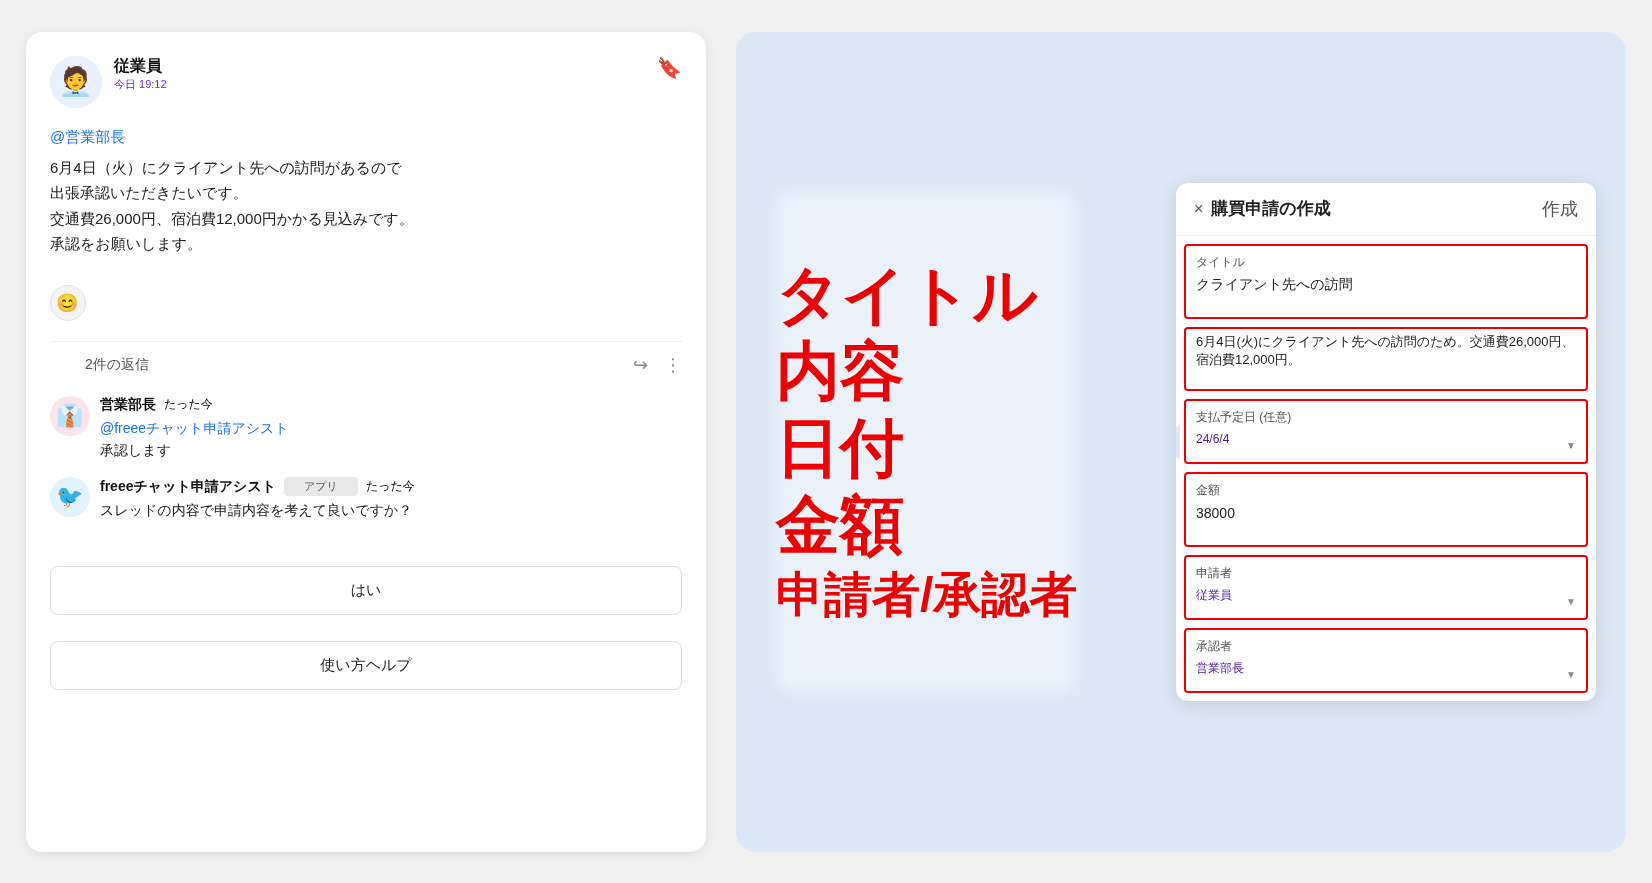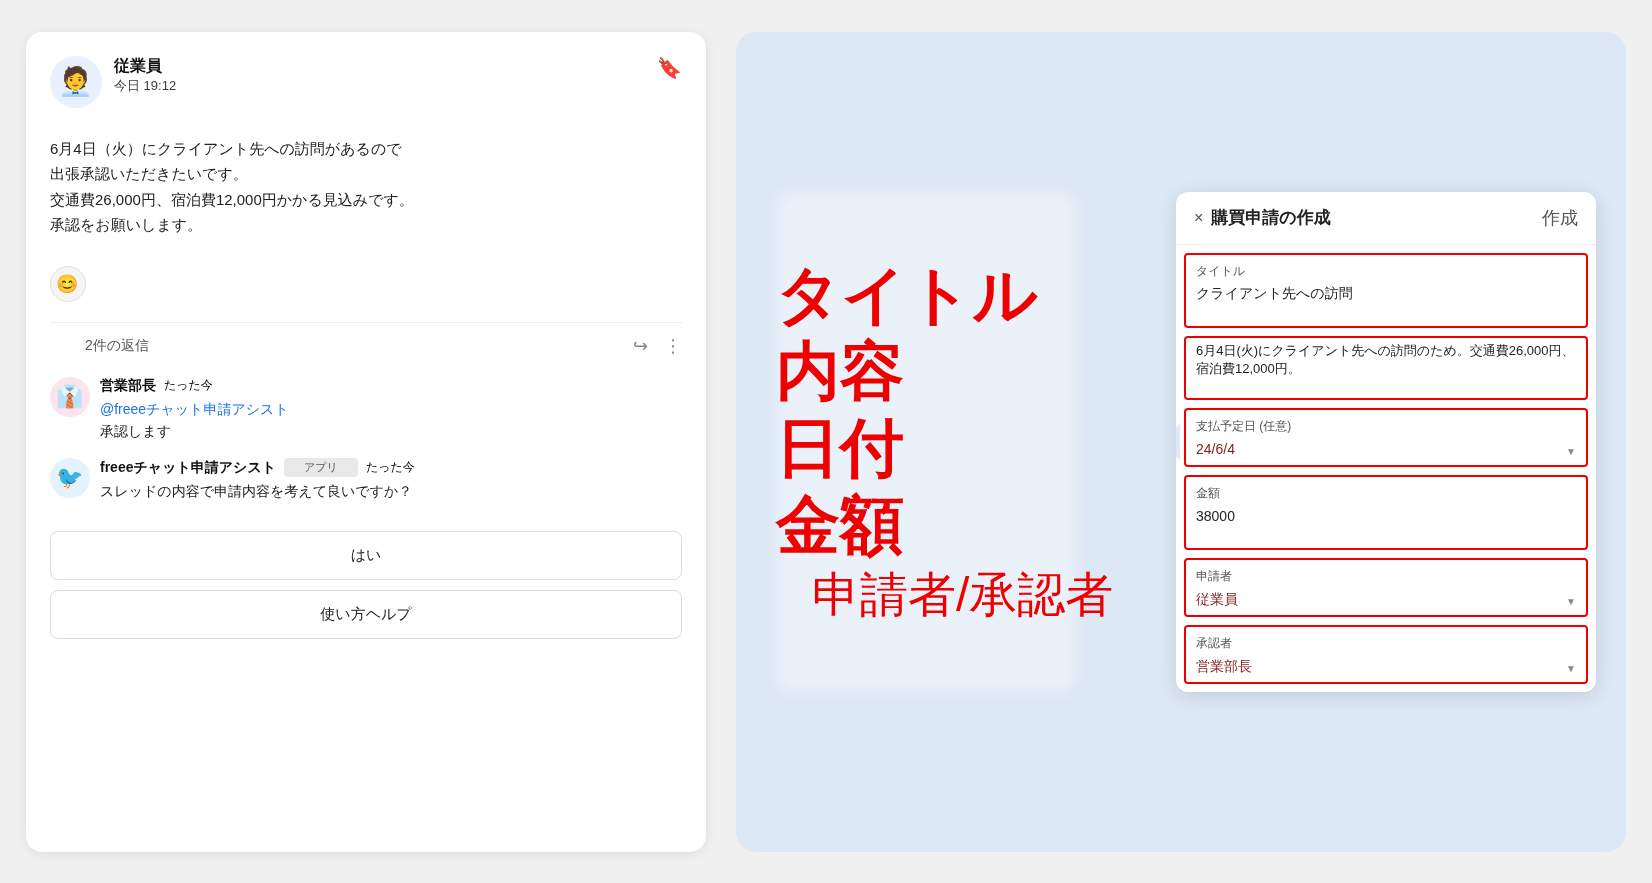--- a/index.html
+++ b/index.html
@@ -59,22 +59,22 @@
     .sender-name-time {
       display: flex;
       flex-direction: column;
     }
     .sender-name {
       font-size: 16px;
       font-weight: 600;
       color: #111;
     }
     .message-time {
-      font-size: 13px;
-      color: #404040;
+      font-size: 11px;
+      color: #6d28d9;
     }
     .bookmark-icon {
       color: #888;
       font-size: 20px;
       cursor: pointer;
     }
 
     
     .message-body {
       padding-left: 0;
@@ -201,20 +201,21 @@
     .action-btn {
       background: #fff;
       border: 1.5px solid #ddd;
       border-radius: 8px;
       padding: 14px;
       font-size: 15px;
       color: #222;
       cursor: pointer;
       text-align: center;
       font-family: inherit;
+      margin-top: 16px;
     }
 
     
     .right-panel {
       flex: 1;
       background: #dce8f5;
       border-radius: 20px;
       padding: 30px 30px 30px 50px;
       min-height: 820px;
       display: flex;
@@ -236,25 +237,24 @@
     }
     .big-label {
       font-size: 64px;
       font-weight: 900;
       color: #e00;
       line-height: 1.2;
       white-space: nowrap;
     }
     .big-label-small {
       font-size: 48px;
-      font-weight: 400;
+      font-weight: 700;
       color: #e00;
       line-height: 1.3;
       white-space: nowrap;
-      margin-left: 36px;
     }
 
     
     .arrow-left {
       position: absolute;
       left: -18px;
       top: 50%;
       transform: translateY(-50%);
       width: 0;
       height: 0;
@@ -335,23 +335,23 @@
       padding: 4px 10px 8px;
       font-family: inherit;
       resize: none;
       background: transparent;
       min-height: 56px;
     }
     .form-field-select {
       width: 100%;
       border: none;
       outline: none;
-      font-size: 14px;
-      color: #7f1d1d;
-      padding: 4px 10px 8px;
+      font-size: 12px;
+      color: #4c1d95;
+      padding: 4px 10px 16px;
       font-family: inherit;
       background: transparent;
       cursor: pointer;
       -webkit-appearance: none;
       appearance: none;
     }
     .select-wrapper {
       position: relative;
     }
     .select-wrapper::after {
@@ -391,20 +391,21 @@
         <div class="avatar">🧑‍💼</div>
         <div class="sender-name-time">
           <span class="sender-name">従業員</span>
           <span class="message-time">今日 19:12</span>
         </div>
       </div>
       <span class="bookmark-icon">🔖</span>
     </div>
 
     <div class="message-body">
+      <div class="mention">@営業部長</div>
       <div class="message-text">
         6月4日（火）にクライアント先への訪問があるので<br>
         出張承認いただきたいです。<br>
         交通費26,000円、宿泊費12,000円かかる見込みです。<br>
         承認をお願いします。
       </div>
     </div>
 
     <div class="reaction-area">
       <button class="reaction-btn">😊</button>

